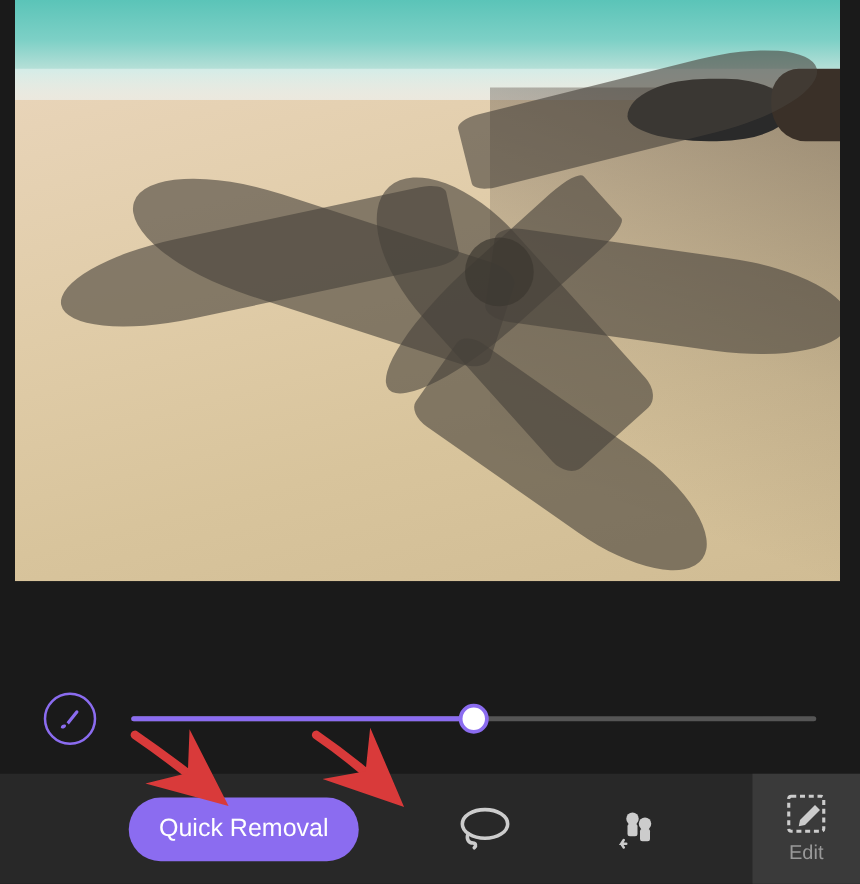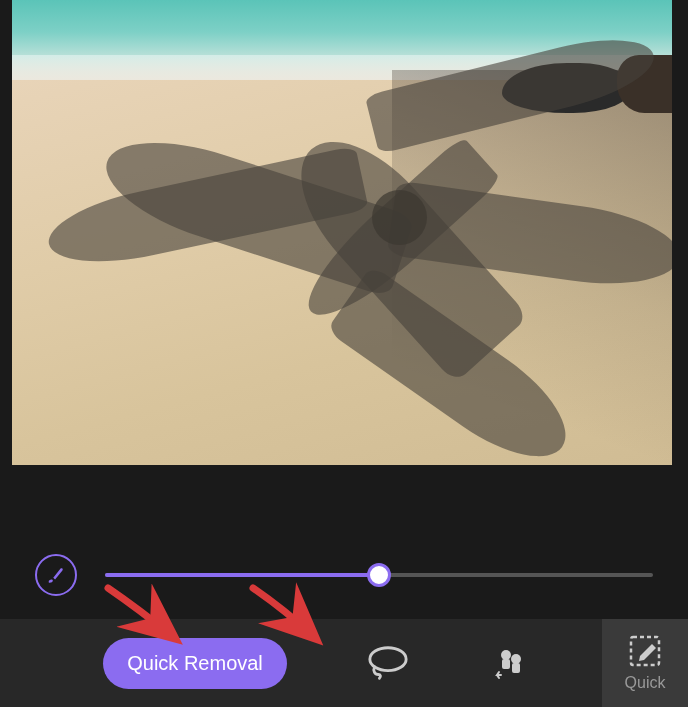--- a/index.html
+++ b/index.html
@@ -276,21 +276,21 @@
         <rect x="19" y="18" width="8" height="10" rx="2" fill="#ccc"></rect>
         <path d="M8 30 L 4 30 L 6 27 M 4 30 L 6 33" stroke="#ccc" stroke-width="2" fill="none" stroke-linecap="round"></path>
       </svg>
     </div>
   </div>
   <div class="edit-section">
     <svg width="34" height="34" viewBox="0 0 34 34" fill="none">
       <rect x="3" y="3" width="28" height="28" stroke="#ccc" stroke-width="2.5" stroke-dasharray="4 3" fill="none" rx="2"></rect>
       <path d="M12 22 L 24 10 L 28 14 L 16 26 L 11 27 L 12 22 Z" fill="#ccc"></path>
     </svg>
-    <span class="edit-label">Quick</span>
+    <span class="edit-label">Edit</span>
   </div>
 </div>
 
 <div class="arrow" style="left:100px; top:580px;">
   <svg width="90" height="70" viewBox="0 0 90 70">
     <defs>
       <marker id="ah1" markerWidth="10" markerHeight="10" refX="7" refY="4" orient="auto">
         <path d="M0,0 L9,4 L0,8 L3,4 Z" fill="#d93a3a"></path>
       </marker>
     </defs>

